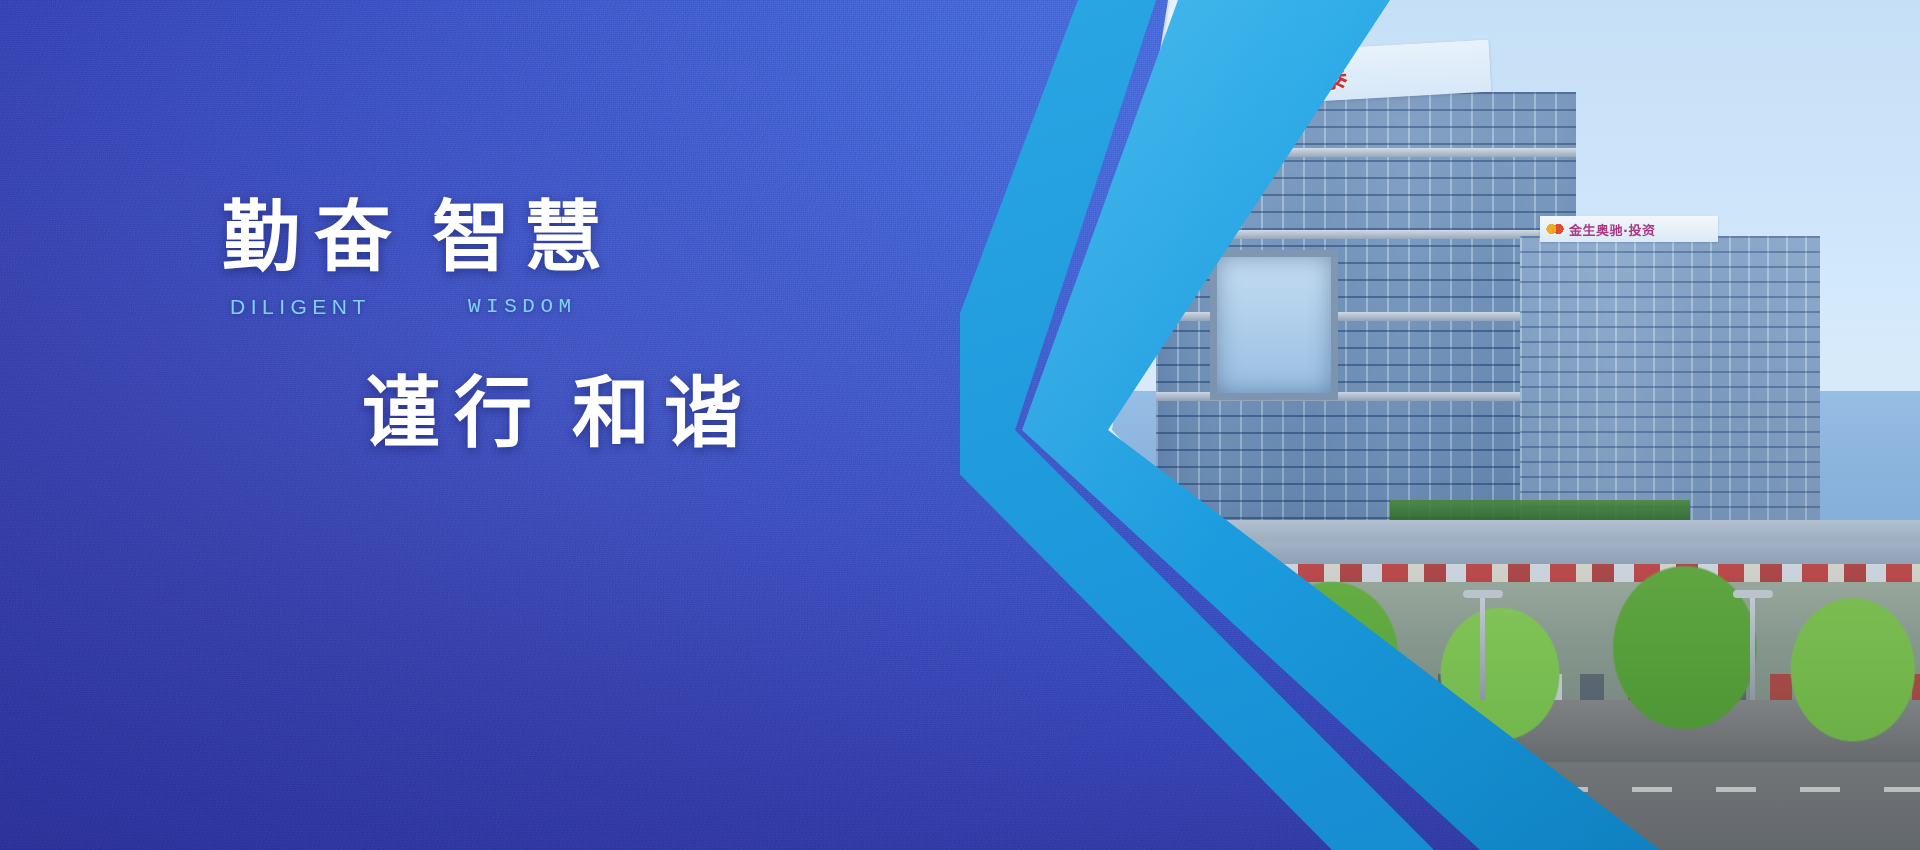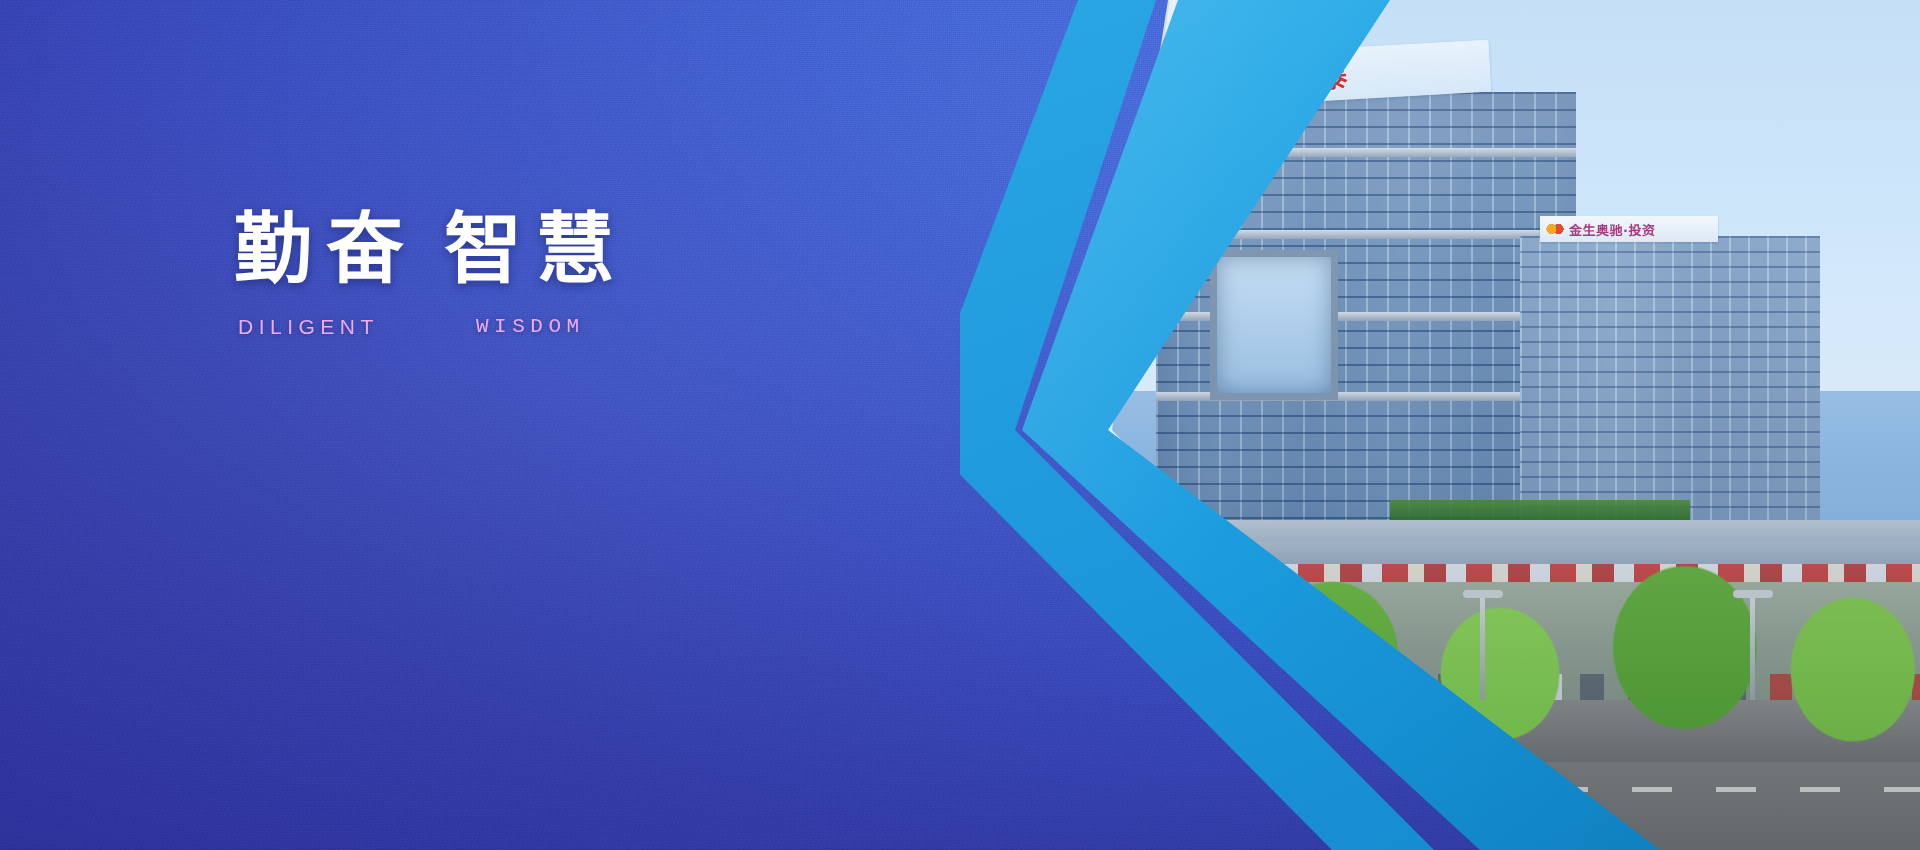--- a/index.html
+++ b/index.html
@@ -54,36 +54,36 @@
     position:absolute;
     left:0; top:0;
     width:960px; height:100%;
     z-index:6;
   }
   .line-group{position:absolute;}
   .group-1{left:222px; top:196px;}
   .group-2{left:362px; top:372px;}
 
   .headline{
-    margin:12px;
+    margin:0;
     color:#ffffff;
     font-family:"DejaVu Sans","Liberation Sans",sans-serif;
     font-size:78px;
     font-weight:700;
     line-height:1.06;
     letter-spacing:14px;
     white-space:nowrap;
     text-shadow:0 3px 10px rgba(14,20,80,.45);
   }
   .headline .gap{display:inline-block;width:26px;}
 
   .sub{
-    margin:12px;
+    margin:4px;
     padding-top:12px;
-    color:#f0abfc;
+    color:#7dd3fc;
     font-size:21px;
     font-weight:400;
     letter-spacing:5.5px;
     white-space:nowrap;
     display:flex;
     text-shadow:0 1px 5px rgba(14,20,80,.40);
     align-items:center;
   }
   .sub .sub-a{display:inline-block;width:238px;}
   .sub .sub-b{display:inline-block;font-family:Liberation Mono, monospace;}
@@ -371,16 +371,17 @@
 
     <div class="line-group group-1">
       <h1 class="headline"><span>勤奋</span><span class="gap"></span><span>智慧</span></h1>
       <p class="sub">
         <span class="sub-a">DILIGENT</span>
         <span class="sub-b">WISDOM</span>
       </p>
     </div>
 
     <div class="line-group group-2">
+      <h1 class="headline"><span>谨行</span><span class="gap"></span><span>和谐</span></h1>
     </div>
 
   </div>
 </div>
 
 </body></html>

